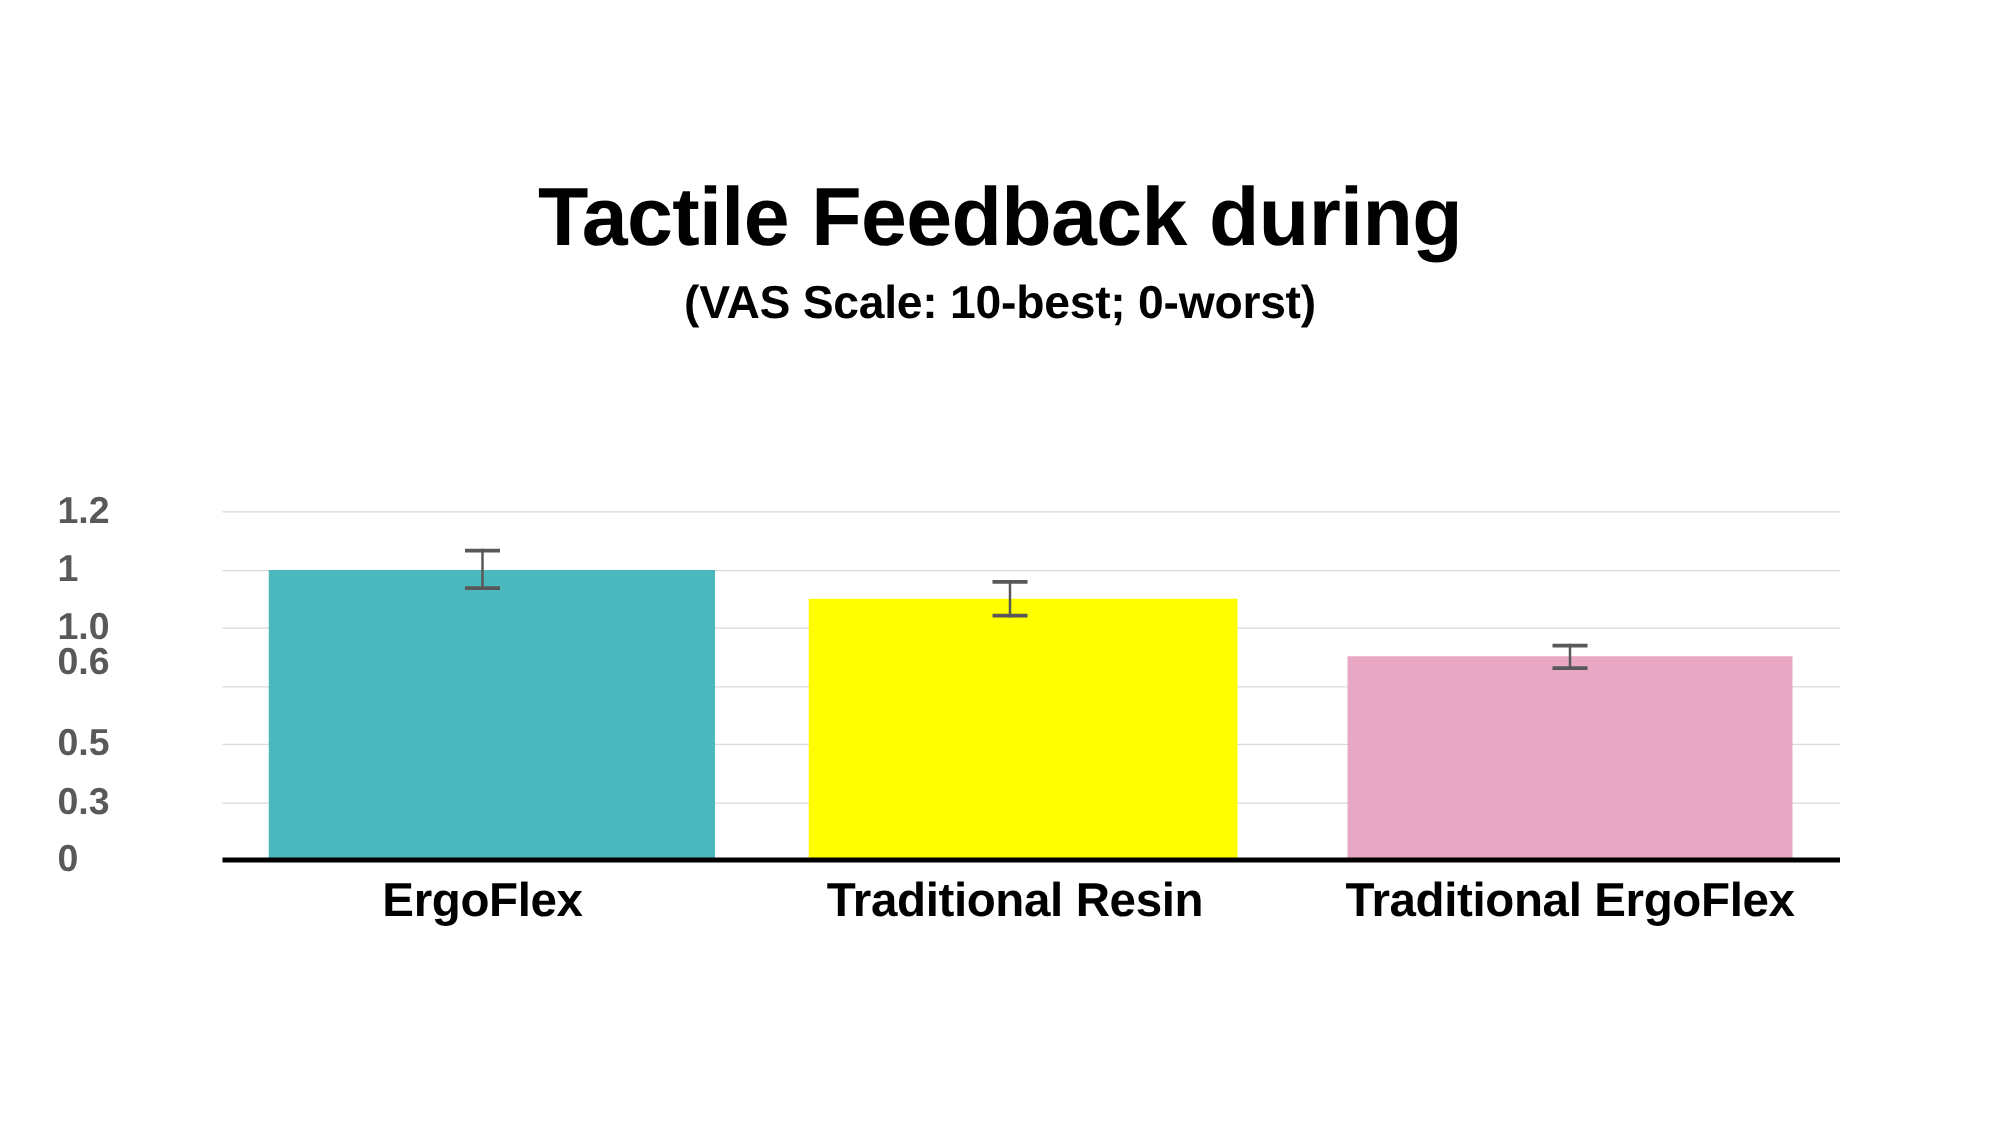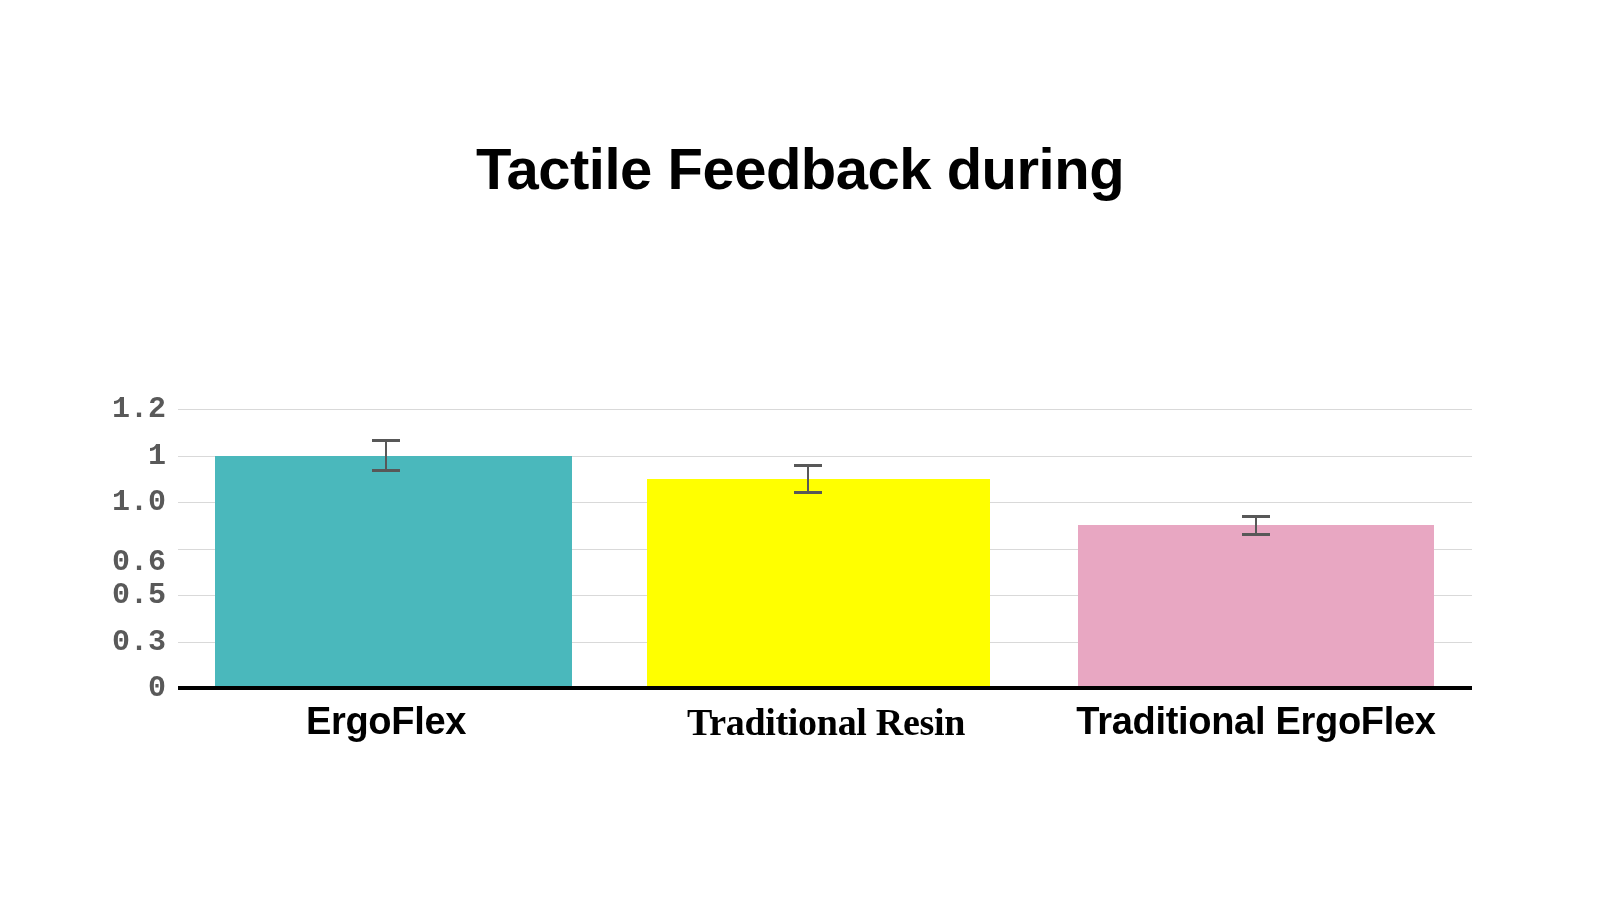--- a/index.html
+++ b/index.html
@@ -22,21 +22,21 @@
 
   
   .title-block {
     position: absolute;
     left: 0;
     top: 132px;
     width: 1600px;
     text-align: center;
   }
   .chart-title {
-    font-size: 58px;
+    font-size: 66px;
     font-weight: bold;
     line-height: 1.26;
     color: #000000;
     letter-spacing: -0.5px;
   }
   .chart-subtitle {
     font-size: 37px;
     font-weight: bold;
     color: #000000;
     margin-top: 6px;
@@ -65,26 +65,24 @@
     width: 1294px;
     height: 4px;
     background: #000000;
   }
 
   
   .ytick {
     position: absolute;
     right: 1434px;
     width: 120px;
-    text-align: right;
     font-size: 30px;
     font-weight: bold;
     color: #595959;
     transform: translateY(-50%);
-    font-family: Liberation Mono, monospace;
   }
 
   
   .bar {
     position: absolute;
     bottom: 0;
   }
 
   
   .errorbar {
@@ -123,20 +121,21 @@
 </style>
 </head>
 <body>
 
 <div id="chart-root">
 
   <div class="title-block">
     <div class="chart-title">
       <div>Tactile Feedback during</div>
     </div>
+    <div class="chart-subtitle">(VAS Scale: 10-best; 0-worst)</div>
   </div>
 
   <div class="plot-area" id="plot-area">
       <div class="gridline" style="top: 232.5px;"></div>
       <div class="gridline" style="top: 186px;"></div>
       <div class="gridline" style="top: 139.5px;"></div>
       <div class="gridline" style="top: 93px;"></div>
       <div class="gridline" style="top: 46.5px;"></div>
       <div class="gridline" style="top: 0px;"></div>
       <div class="bar" style="left: 37px; width: 357px; top: 46.5px; height: 232.5px; background: rgb(74, 184, 188);"></div>
@@ -158,24 +157,24 @@
         <div class="cap bottom"></div>
       </div>
     </div>
 
   <div class="axis-baseline"></div>
 
   <div id="ytick-layer">
       <div class="ytick" style="top: 688px;">0</div>
       <div class="ytick" style="top: 641.5px;">0.3</div>
       <div class="ytick" style="top: 595px;">0.5</div>
-      <div class="ytick" style="top: 562px;">0.6</div>
+      <div class="ytick" style="top: 530px;">0.6</div>
       <div class="ytick" style="top: 502px;">1.0</div>
       <div class="ytick" style="top: 455.5px;">1</div>
       <div class="ytick" style="top: 409px;">1.2</div>
     </div>
   <div id="xlabel-layer">
       <div class="xlabel" style="left: 176px; width: 420px; text-align: center;">ErgoFlex</div>
-      <div class="xlabel" style="left: 596px; width: 460px; font-family: Liberation Serif, serif;">Traditional Resin</div>
+      <div class="xlabel" style="left: 582px; width: 460px;">Traditional Resin</div>
       <div class="xlabel" style="left: 1006px; width: 500px;">Traditional ErgoFlex</div>
     </div>
 
 </div>
 
 </body></html>

